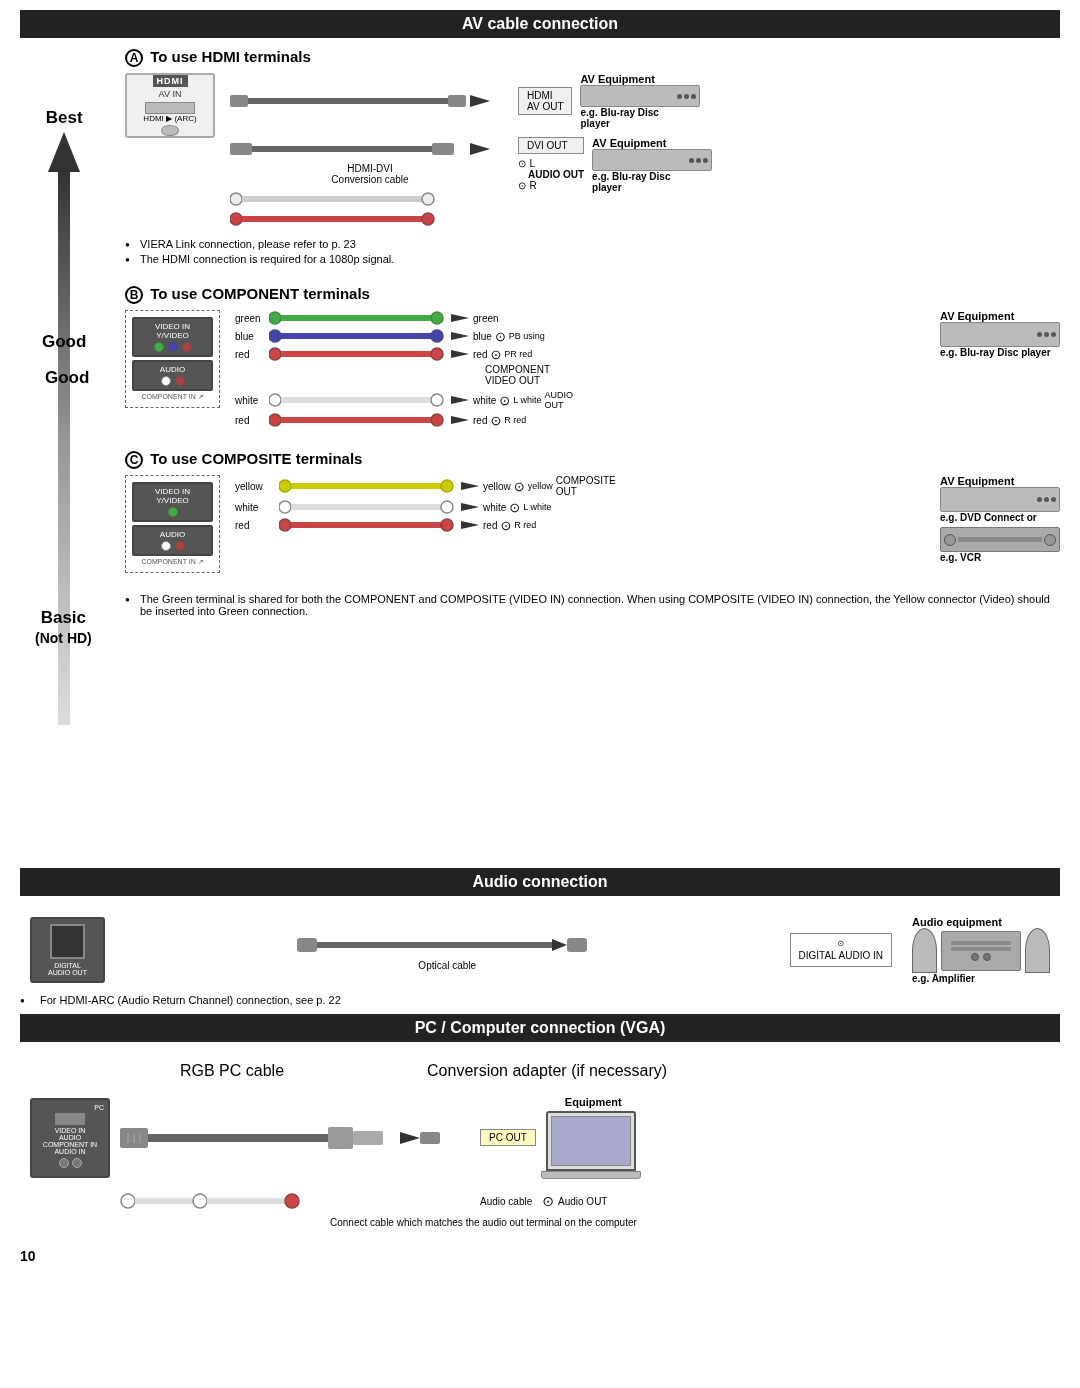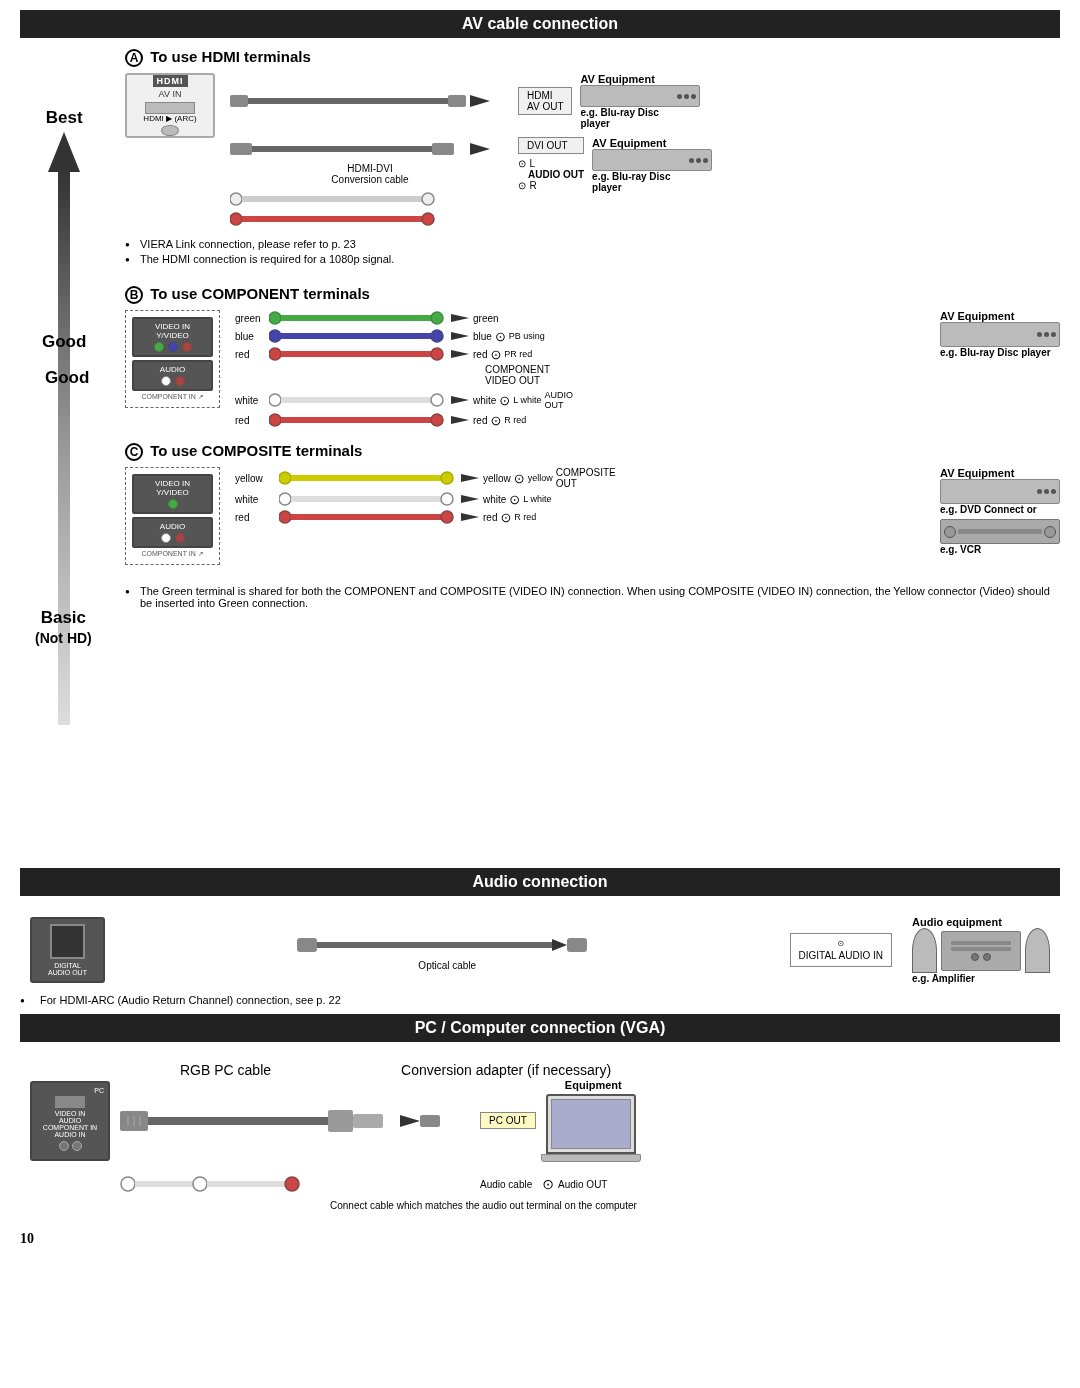--- a/index.html
+++ b/index.html
@@ -112,21 +112,21 @@
       padding: 6px;
       display: inline-block;
     }
 
     
     .section-a {
       margin-bottom: 20px;
     }
 
     .section-b {
-      margin-bottom: 12px;
+      margin-bottom: 20px;
     }
 
     .section-c {
       margin-bottom: 20px;
     }
 
     
     .notes-area {
       margin-top: 5px;
       margin-bottom: 10px;
@@ -544,21 +544,21 @@
     <div class="note-bullet" style="font-size:11px;padding-left:20px;margin-bottom:8px;">For HDMI-ARC (Audio Return Channel) connection, see p. 22</div>
   </div>
 
   <div>
     <div class="section-header">
       <span>PC / Computer connection (VGA)</span>
     </div>
 
     <div style="padding:10px;">
 
-      <div style="display:flex;gap:0;margin-left:130px;margin-bottom:1px;font-size:14px;">
+      <div style="display:flex;gap:13px;margin-left:130px;margin-bottom:16px;font-size:16px;">
         <span style="margin-left:20px;">RGB PC cable</span>
         <span style="margin-left:130px;">Conversion adapter (if necessary)</span>
       </div>
 
       <div style="display:flex;align-items:center;gap:10px;margin-bottom:8px;">
 
         <div style="border:2px solid #444;background:#555;color:#fff;padding:4px;font-size:8px;text-align:center;border-radius:3px;width:80px;min-height:80px;">
           <div style="font-size:7px;text-align:right;">PC</div>
           <div style="width:30px;height:12px;background:#888;margin:2px auto;"></div>
           <div style="font-size:7px;margin-top:2px;">VIDEO IN</div>
@@ -623,15 +623,15 @@
         </div>
       </div>
 
       <div style="margin-left:300px;margin-top:2px;font-size:10px;">
         <span>Connect cable which matches the
 audio out terminal on the computer</span>
       </div>
     </div>
   </div>
 
-  <div style="font-size:14px;font-weight:bold;margin-top:10px;font-family:Liberation Serif, serif;">10</div>
+  <div style="font-size:14px;font-weight:bold;margin-top:10px;">10</div>
 
 </div>
 
 </body></html>

